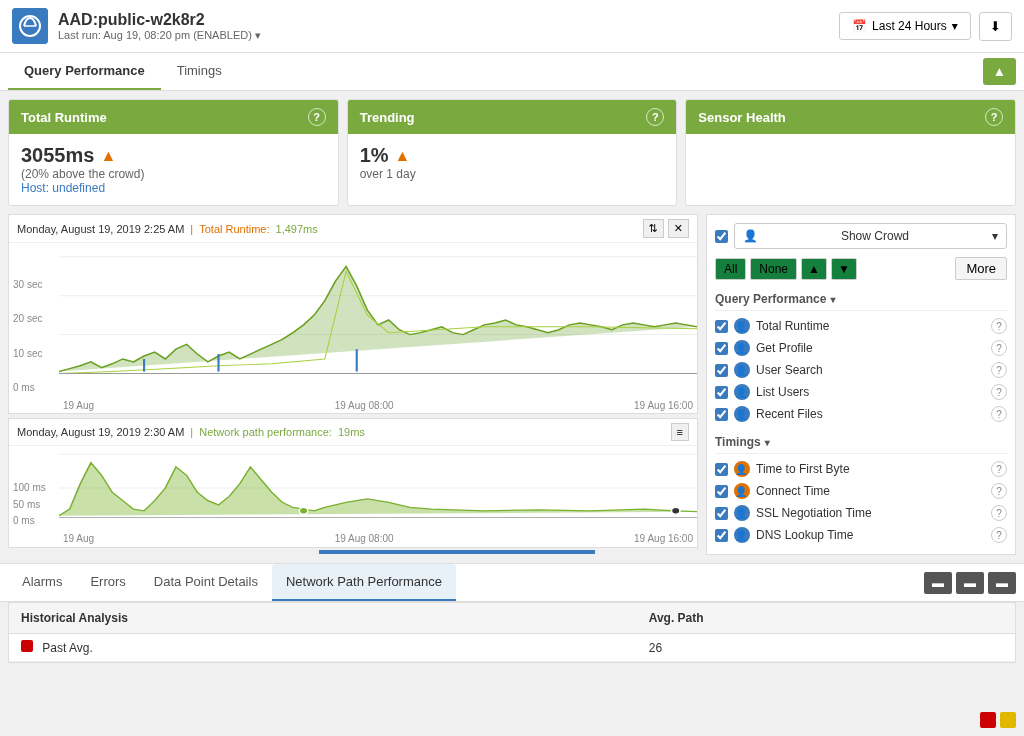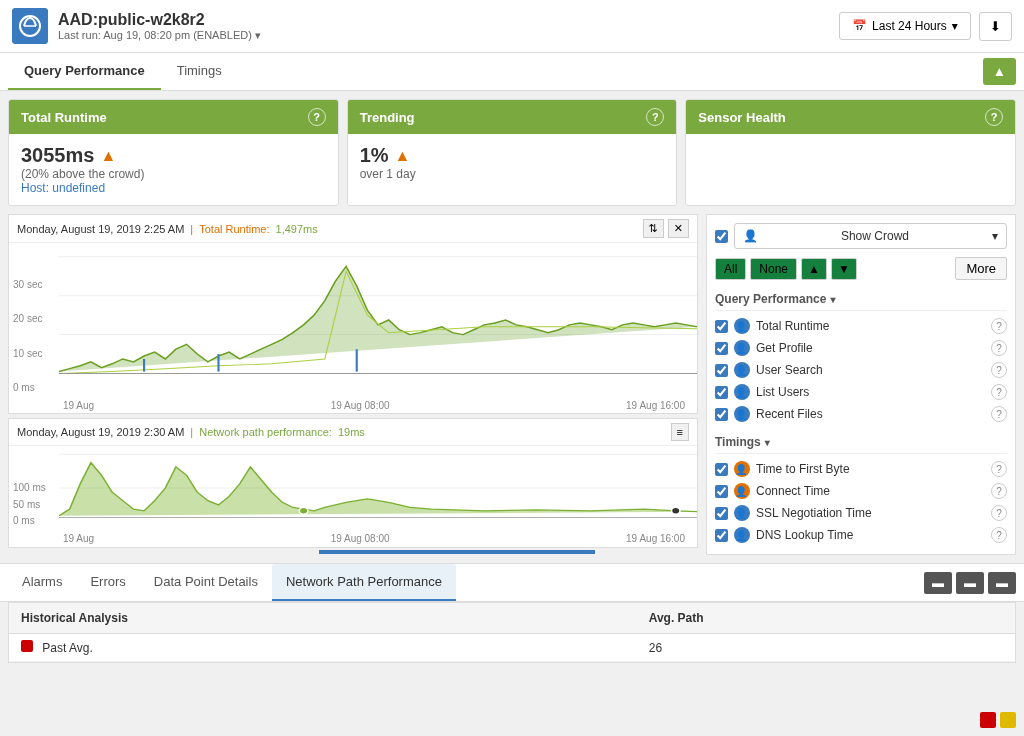--- a/index.html
+++ b/index.html
@@ -166,21 +166,21 @@
       font-size: 10px;
       color: #888;
       margin-top: 32px;
     }
     .chart-content {
       position: absolute;
       left: 50px; right: 0; top: 4px; bottom: 20px;
     }
     .chart-x-labels {
       position: absolute;
-      left: 50px; right: 8px;
+      left: 50px; right: 0;
       bottom: 2px;
       display: flex;
       justify-content: space-between;
       font-size: 10px;
       color: #888;
       padding: 0 4px;
     }
 
     
     .right-panel {

